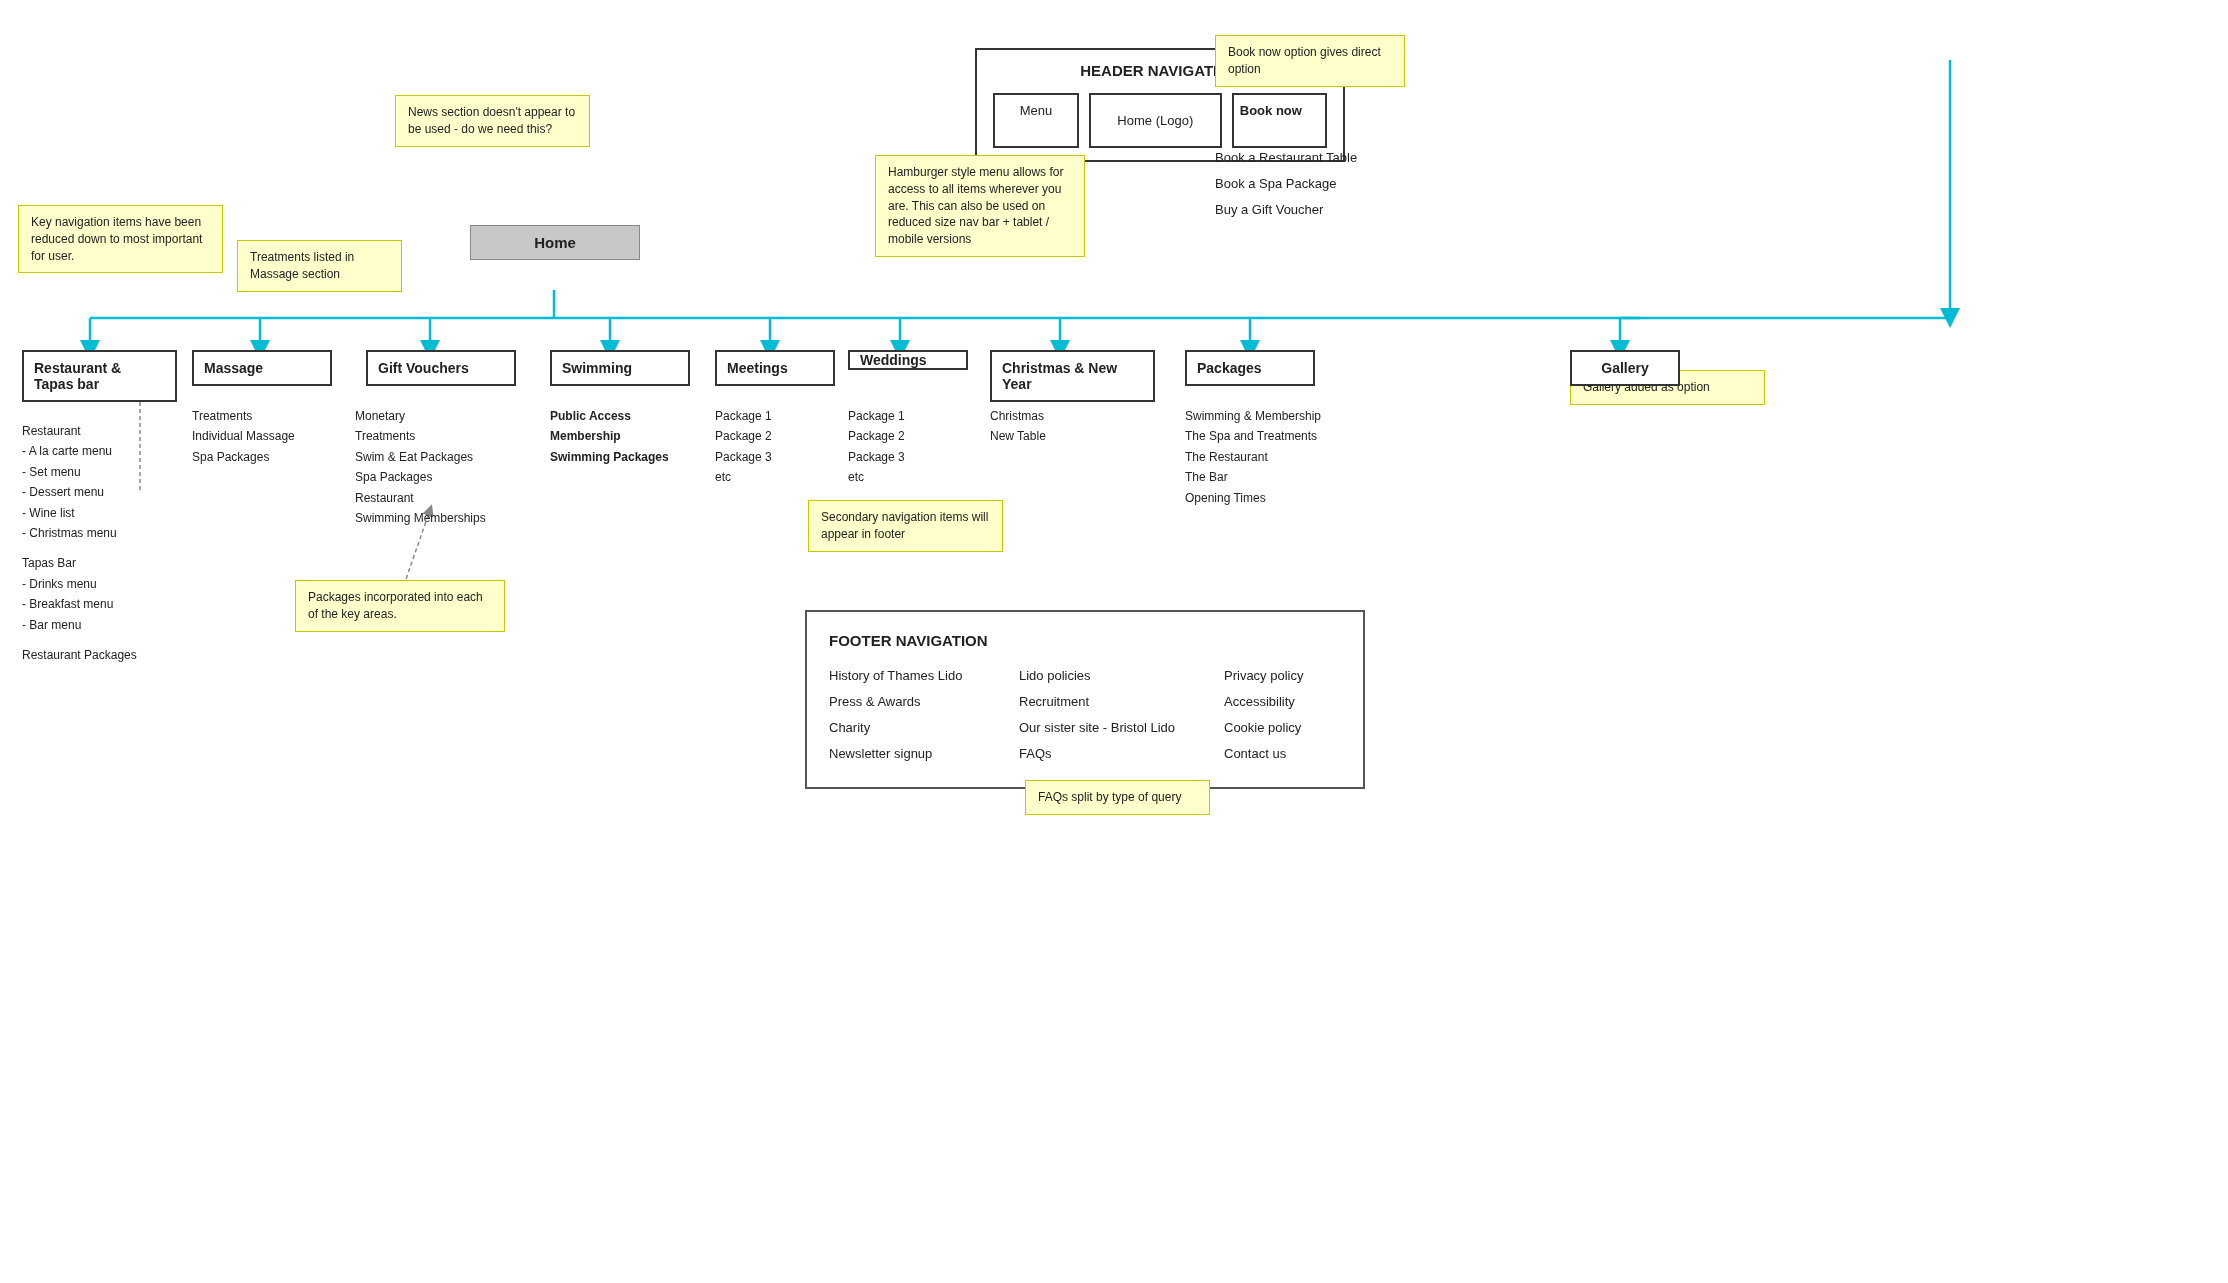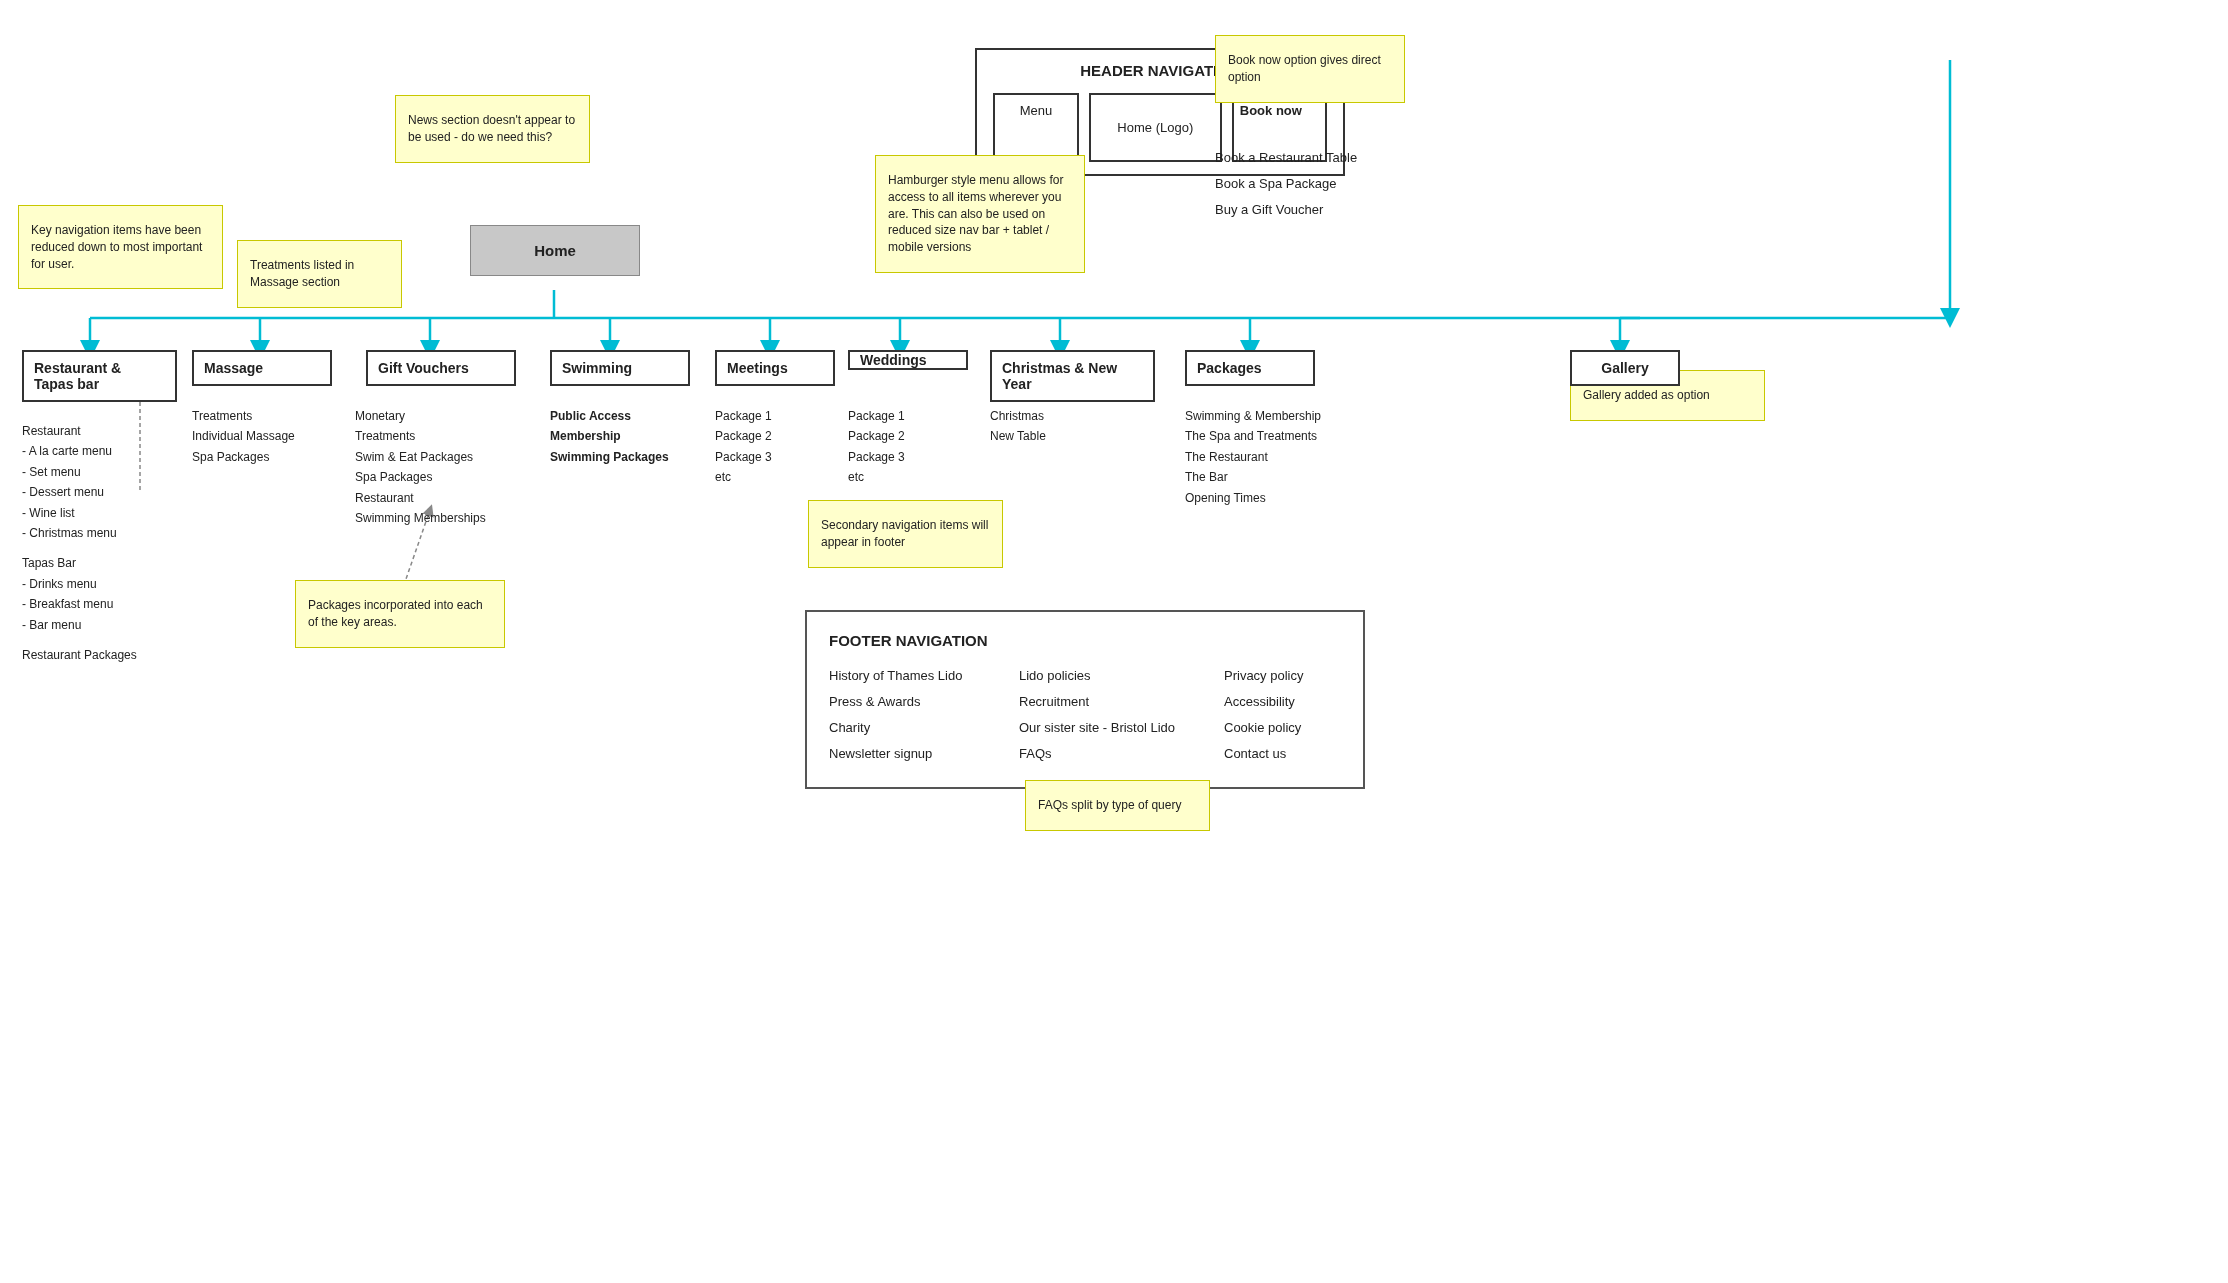--- a/index.html
+++ b/index.html
@@ -14,21 +14,21 @@
       position: relative;
       width: 2228px;
       height: 1283px;
     }
 
     
     .box {
       position: absolute;
       border: 1.5px solid #aaa;
       background: #fff;
-      padding: 16px 12px;
+      padding: 8px 12px;
     }
     .box-gray {
       background: #c8c8c8;
       border: 1.5px solid #888;
     }
     .box-yellow {
       background: #ffffcc;
       border: 1.5px solid #c8c800;
     }
     .box-bold-border {
@@ -134,21 +134,21 @@
   <div class="box box-yellow" style="left:237px; top:240px; width:165px;">
     <span class="note-text">Treatments listed in Massage  section</span>
   </div>
 
   <div class="box box-bold-border" style="left:975px; top:48px; width:370px; padding:12px 16px;">
     <div class="node-title-lg" style="text-align:center; margin-bottom:14px;">HEADER NAVIGATION</div>
     <div style="display:flex; gap:10px; justify-content:center;">
       <div class="box" style="position:relative; width:90px; text-align:center; padding:8px 6px; border:2px solid #333;">
         <span>Menu</span>
       </div>
-      <div class="box" style="position:relative; width:140px; text-align:center; padding:25px 6px; border:2px solid #333;">
+      <div class="box" style="position:relative; width:140px; text-align:center; padding:18px 6px; border:2px solid #333;">
         <span>Home (Logo)</span>
       </div>
       <div class="box" style="position:relative; width:100px; text-align:left; padding:8px 6px; border:2px solid #333; font-weight:bold;">
         <span>Book now</span>
       </div>
     </div>
   </div>
 
   <div class="box box-yellow" style="left:1215px; top:35px; width:190px;">
     <span class="note-text">Book now option gives direct option</span>

